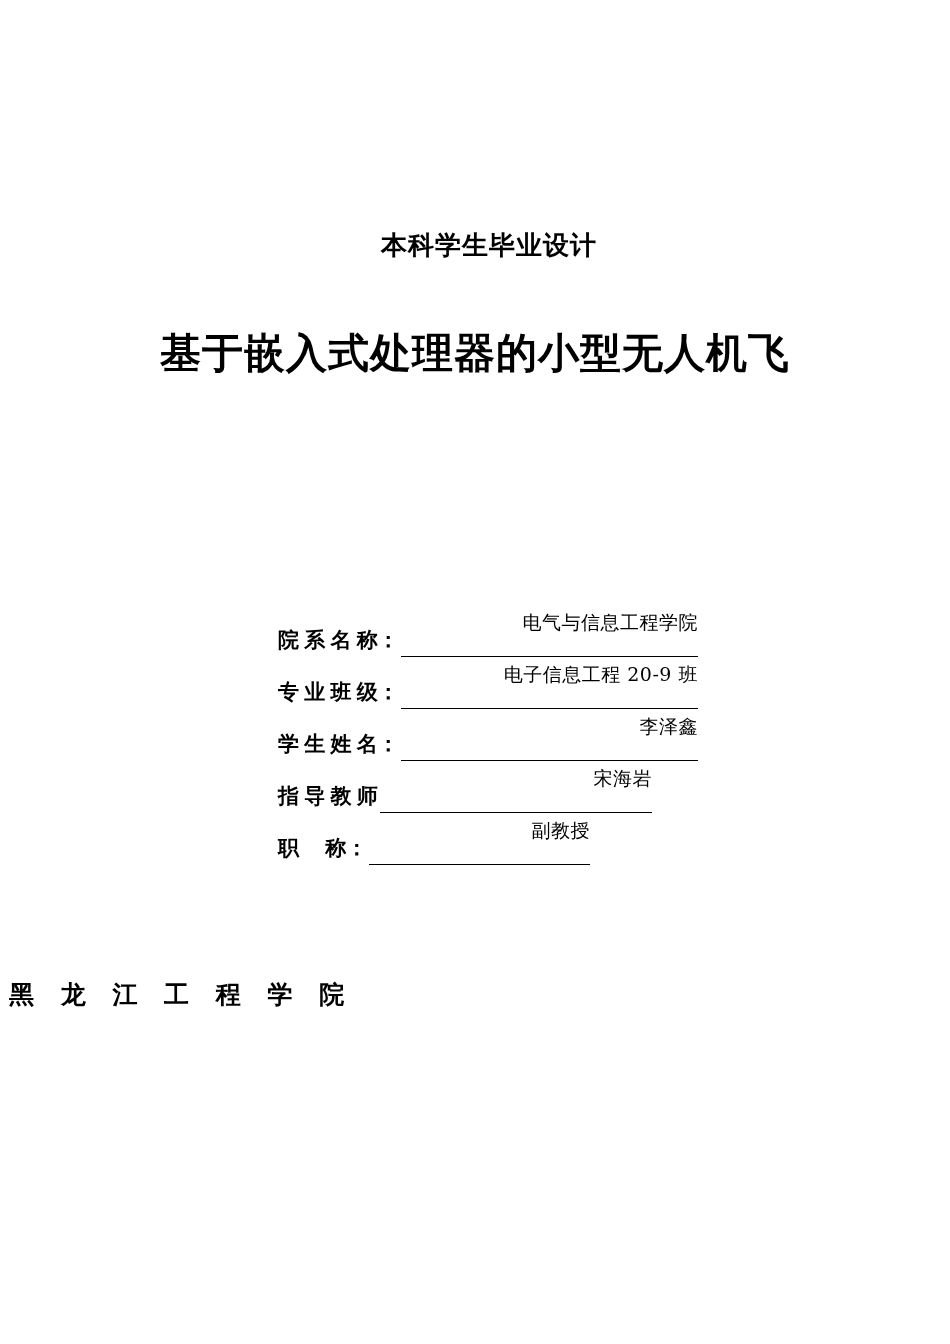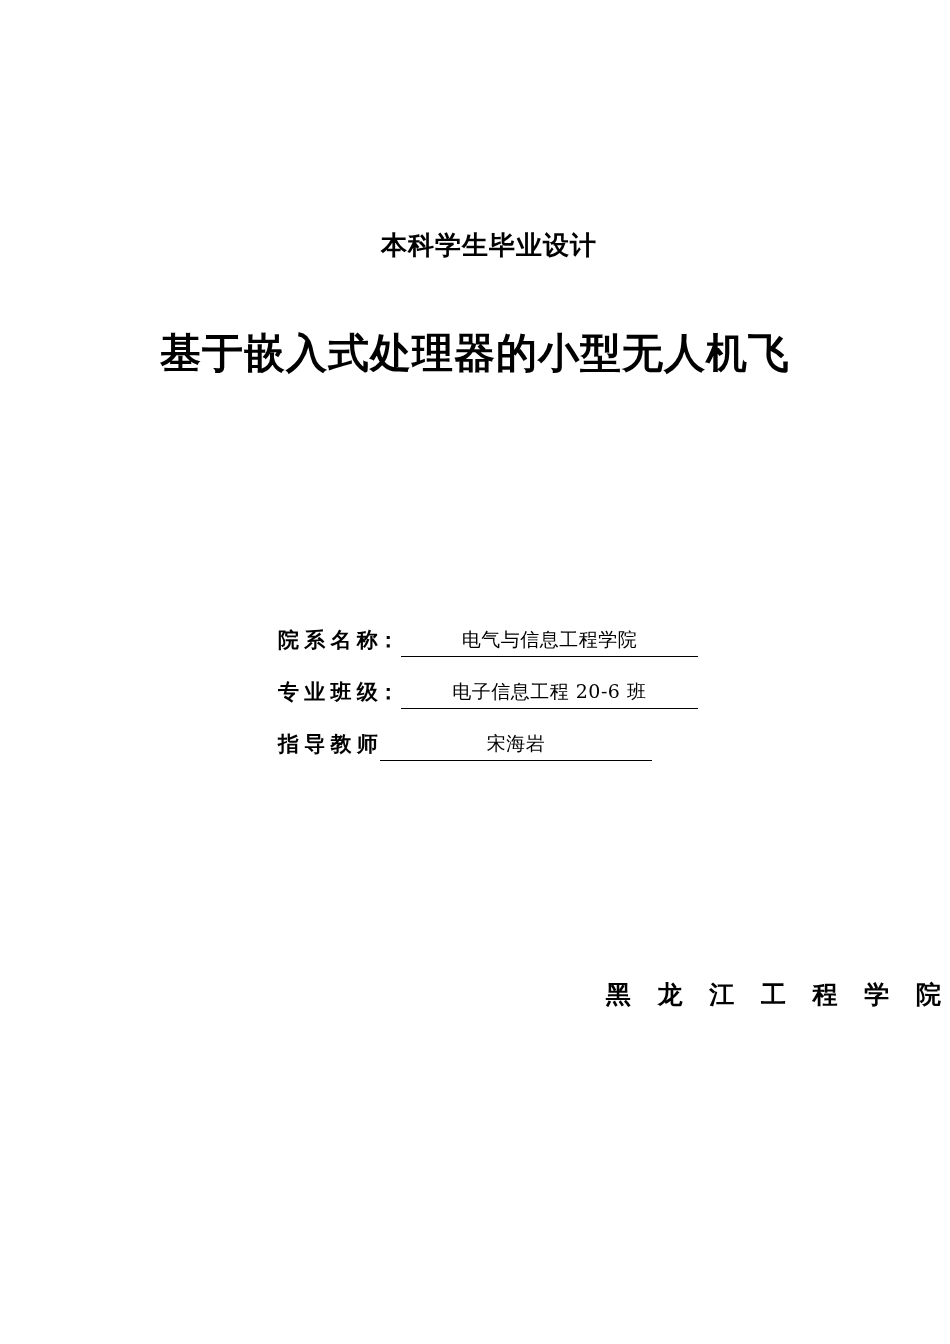--- a/index.html
+++ b/index.html
@@ -63,40 +63,40 @@
   }
   .info-label {
     white-space: pre;
     flex: 0 0 auto;
     padding-bottom: 3px;
     font-family: Liberation Serif, serif;
   }
   .info-value {
     flex: 1 1 auto;
     border-bottom: 1.6px solid #000;
-    text-align: center;
+    text-align: right;
     font-size: 19px;
     font-weight: normal;
     font-family: "DejaVu Serif", serif;
-    padding-bottom: 3px;
+    padding-bottom: 20px;
     letter-spacing: 0.5px;
   }
   .info-row.r1 .info-value { margin-left: 2px; }
   .info-row.r2 .info-value { margin-left: 2px; }
   .info-row.r3 .info-value { margin-left: 2px; }
   .info-row.r4 .info-value { margin-left: 2px; margin-right: 46px; margin-top: 11px; }
   .info-row.r5 .info-value { margin-left: 2px; margin-right: 108px; }
 
   
   .school {
     position: absolute;
     top: 978px;
     left: 0;
     width: 950px;
-    text-align: right;
+    text-align: left;
     font-size: 25px;
     font-weight: bold;
     letter-spacing: 9px;
     text-indent: 9px;
     font-family: "DejaVu Sans", sans-serif;
   }
   .date {
     position: absolute;
     top: 1022px;
     left: 0;
@@ -120,28 +120,36 @@
 
   <div class="info-block">
 
     <div class="info-row r1">
       <span class="info-label">院 系 名 称：</span>
       <span class="info-value">电气与信息工程学院</span>
     </div>
 
     <div class="info-row r2">
       <span class="info-label">专 业 班 级：</span>
-      <span class="info-value">电子信息工程 20-6 班</span>
+      <span class="info-value">电子信息工程 20-9 班</span>
     </div>
 
+    <div class="info-row r3">
+      <span class="info-label">学 生 姓 名：</span>
+      <span class="info-value">李泽鑫</span>
+    </div>
 
     <div class="info-row r4">
       <span class="info-label">指 导 教 师</span>
       <span class="info-value">宋海岩</span>
     </div>
 
+    <div class="info-row r5">
+      <span class="info-label">职     称：</span>
+      <span class="info-value">副教授</span>
+    </div>
 
   </div>
 
   <div class="school">黑 龙 江 工 程 学 院</div>
 
 
 </div>
 
 </body></html>

